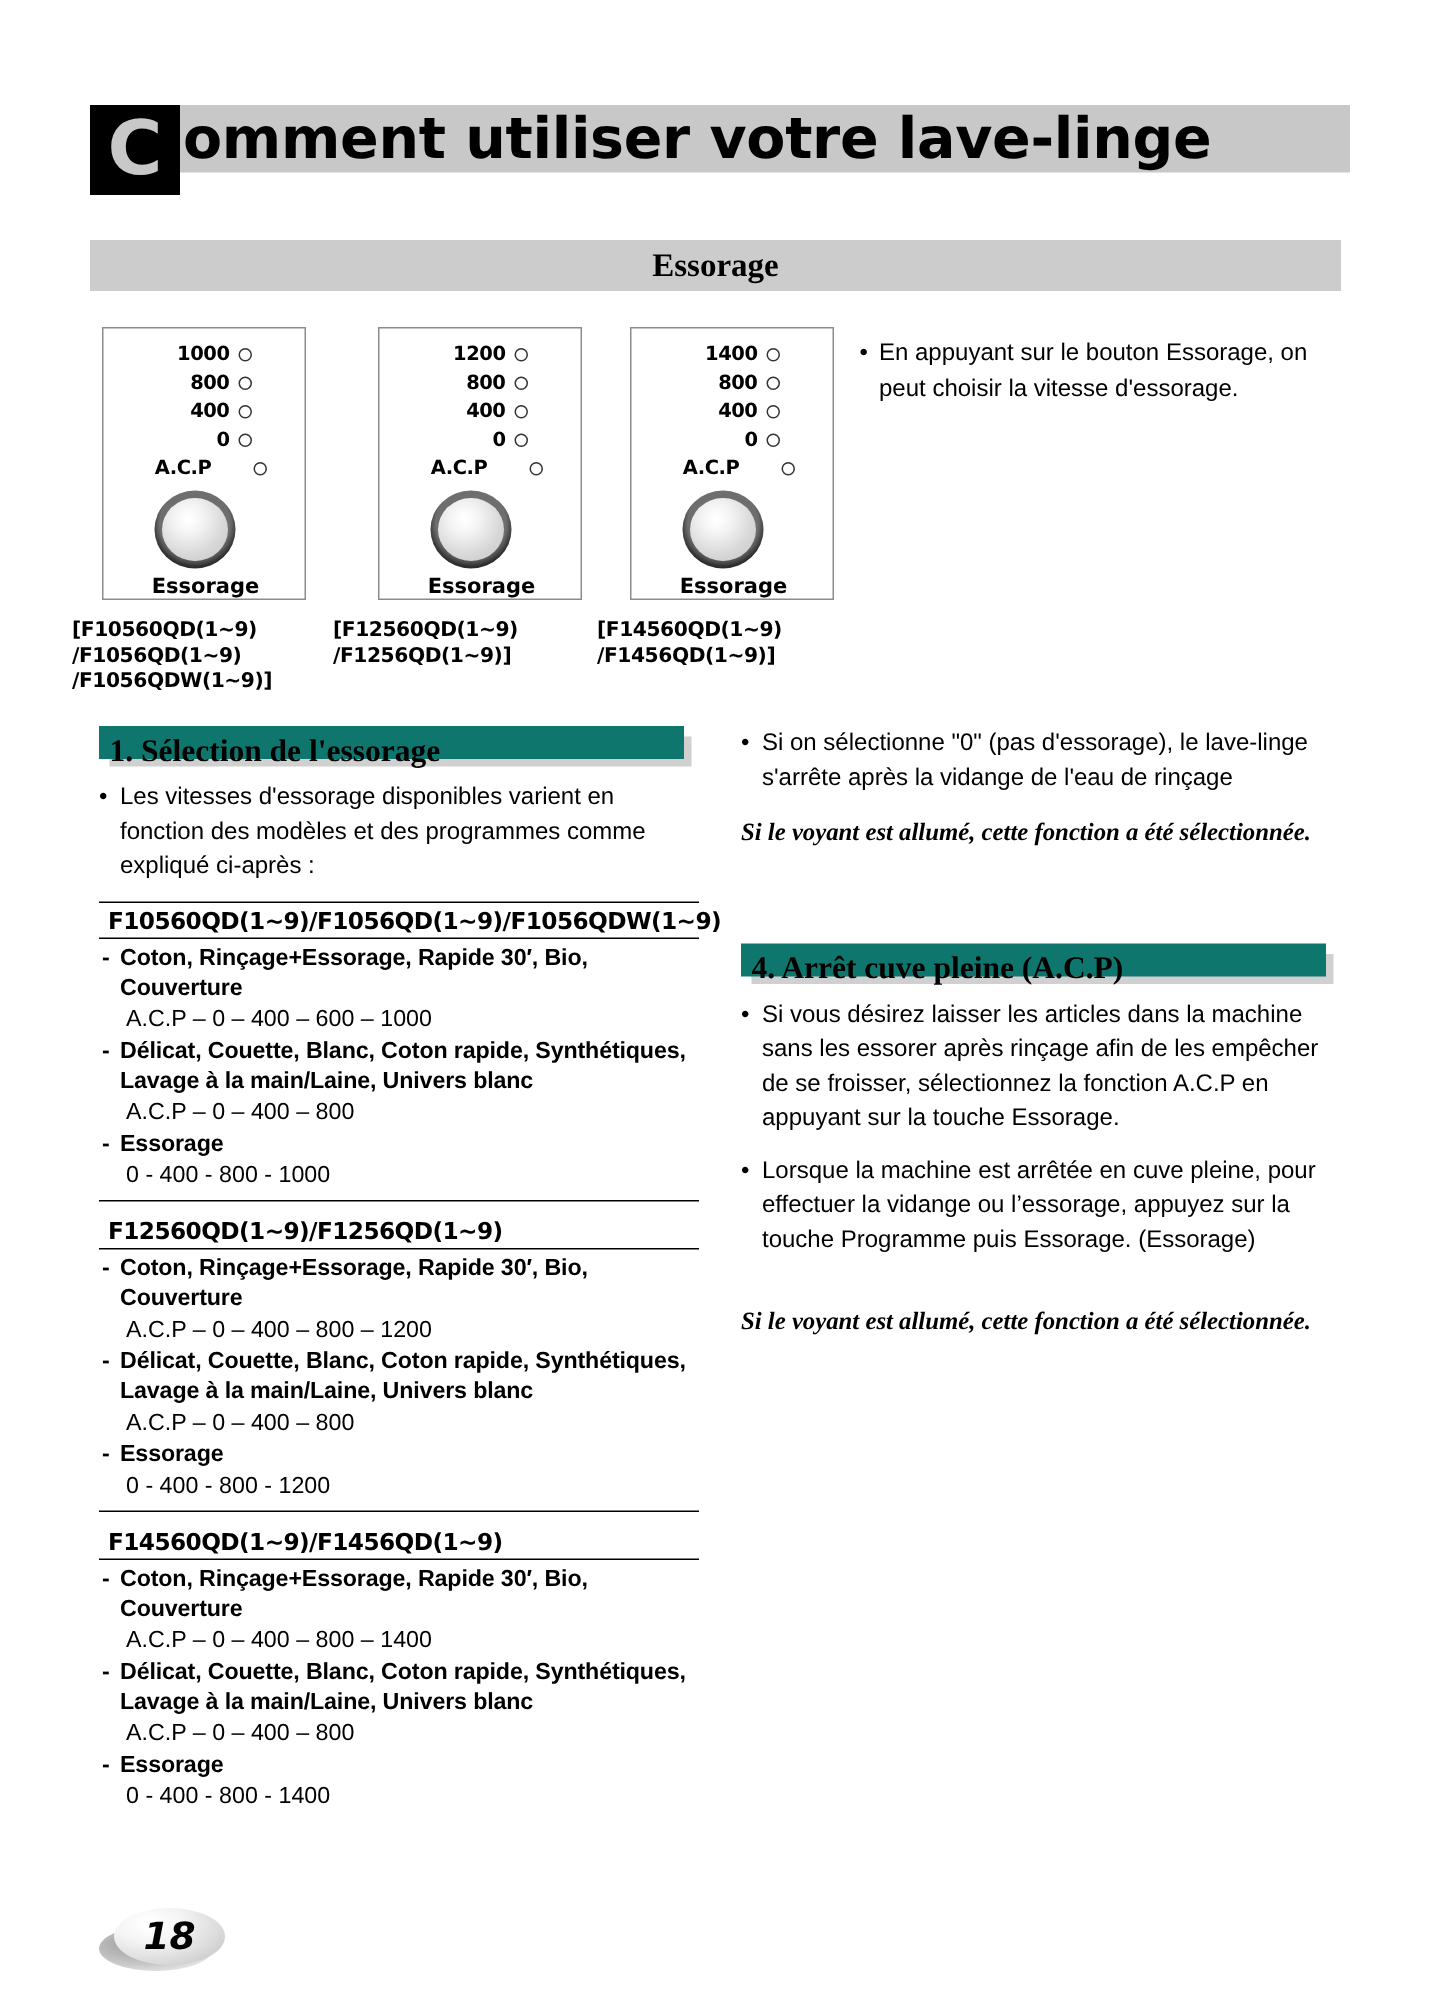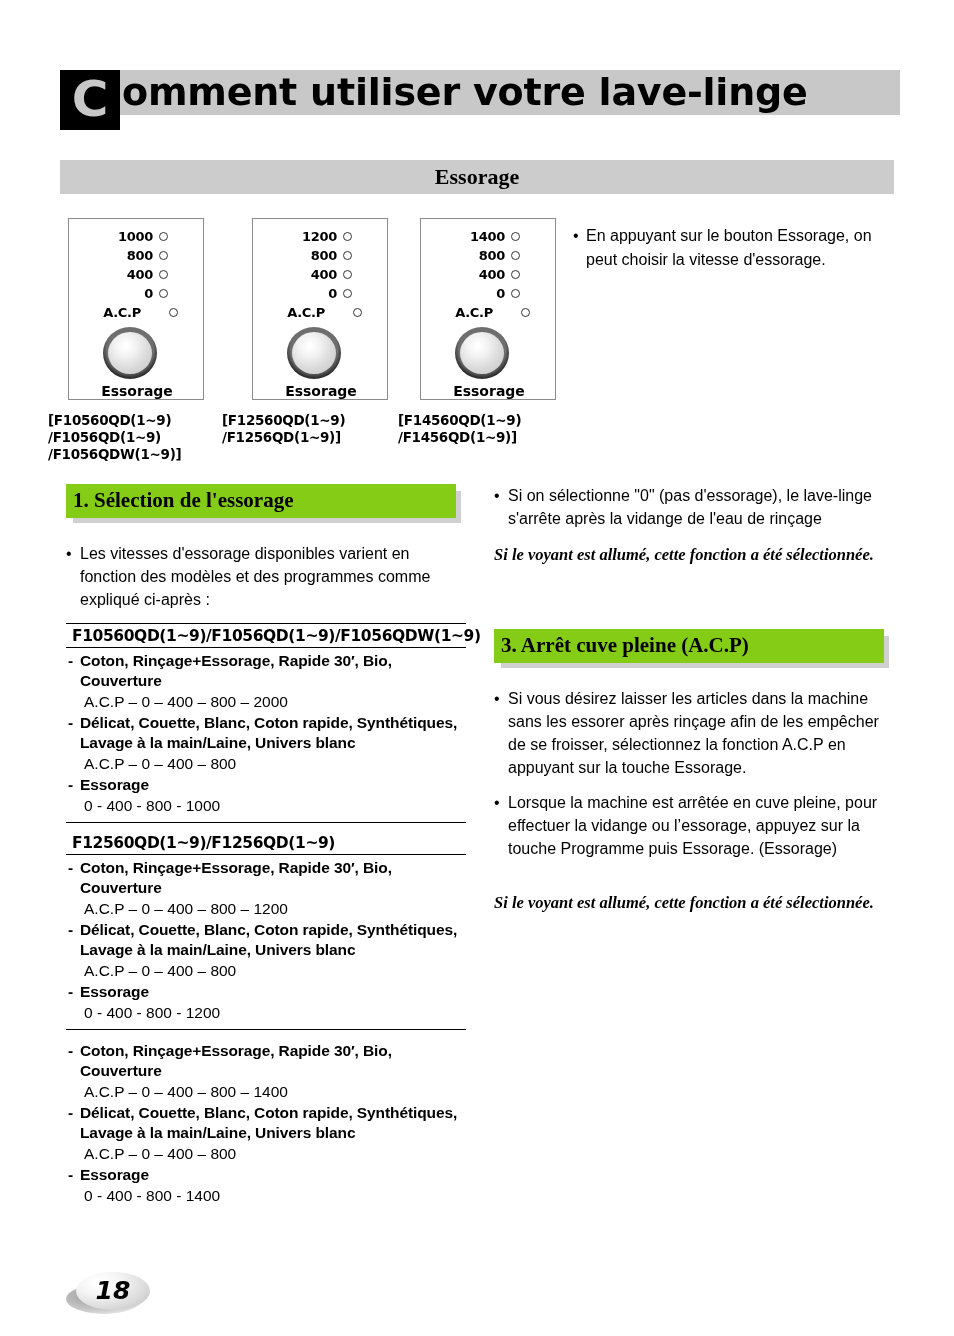--- a/index.html
+++ b/index.html
@@ -209,24 +209,24 @@
     position: absolute;
     left: 494px;
     top: 484px;
     width: 400px;
   }
 
   
   .sec-head {
     position: relative;
     width: 390px;
-    height: 34px;
-    background: #84cc16;
+    height: 22px;
+    background: #0f766e;
     box-shadow: 6px 6px 0 -1px #d0d0d0;
-    margin-bottom: 24px;
+    margin-bottom: 14px;
   }
   .sec-head-text {
     padding-left: 7px;
     line-height: 33px;
     font-size: 21px;
     font-weight: bold;
     font-family: "Liberation Serif", serif;
   }
 
   
@@ -465,21 +465,21 @@
     <span class="mark">•</span>
     <span>Les vitesses d'essorage disponibles varient en fonction des modèles et des programmes comme expliqué ci-après :</span>
   </div>
 
   <div class="spec-block">
     <div class="spec-rule-top"></div>
     <div class="spec-model">F10560QD(1~9)/F1056QD(1~9)/F1056QDW(1~9)</div>
     <div class="spec-items">
       <div class="spec-item">
         <div class="spec-name"><span class="dash">-</span><span>Coton, Rinçage+Essorage, Rapide 30′, Bio, Couverture</span></div>
-        <div class="spec-values">A.C.P – 0 – 400 – 800 – 2000</div>
+        <div class="spec-values">A.C.P – 0 – 400 – 600 – 1000</div>
       </div>
       <div class="spec-item">
         <div class="spec-name"><span class="dash">-</span><span>Délicat, Couette, Blanc, Coton rapide, Synthétiques, Lavage à la main/Laine, Univers blanc</span></div>
         <div class="spec-values">A.C.P – 0 – 400 – 800</div>
       </div>
       <div class="spec-item">
         <div class="spec-name"><span class="dash">-</span><span>Essorage</span></div>
         <div class="spec-values">0 - 400 - 800 - 1000</div>
       </div>
     </div>
@@ -499,20 +499,21 @@
       </div>
       <div class="spec-item">
         <div class="spec-name"><span class="dash">-</span><span>Essorage</span></div>
         <div class="spec-values">0 - 400 - 800 - 1200</div>
       </div>
     </div>
     <div class="spec-rule-bottom"></div>
   </div>
 
   <div class="spec-block">
+    <div class="spec-model">F14560QD(1~9)/F1456QD(1~9)</div>
     <div class="spec-items">
       <div class="spec-item">
         <div class="spec-name"><span class="dash">-</span><span>Coton, Rinçage+Essorage, Rapide 30′, Bio, Couverture</span></div>
         <div class="spec-values">A.C.P – 0 – 400 – 800 – 1400</div>
       </div>
       <div class="spec-item">
         <div class="spec-name"><span class="dash">-</span><span>Délicat, Couette, Blanc, Coton rapide, Synthétiques, Lavage à la main/Laine, Univers blanc</span></div>
         <div class="spec-values">A.C.P – 0 – 400 – 800</div>
       </div>
       <div class="spec-item">
@@ -530,21 +531,21 @@
   <div class="bullet">
     <span class="mark">•</span>
     <span>Si on sélectionne "0" (pas d'essorage), le lave-linge s'arrête après la vidange de l'eau de rinçage</span>
   </div>
 
   <div class="italic-note">Si le voyant est allumé, cette fonction a été sélectionnée.</div>
 
   <div style="height:64px"></div>
 
   <div class="sec-head">
-    <div class="sec-head-text">3. Arrêt cuve pleine (A.C.P)</div>
+    <div class="sec-head-text">4. Arrêt cuve pleine (A.C.P)</div>
   </div>
 
   <div class="bullet">
     <span class="mark">•</span>
     <span>Si vous désirez laisser les articles dans la machine sans les essorer après rinçage afin de les empêcher de se froisser, sélectionnez la fonction A.C.P en appuyant sur la touche Essorage.</span>
   </div>
 
   <div class="bullet">
     <span class="mark">•</span>
     <span>Lorsque la machine est arrêtée en cuve pleine, pour effectuer la vidange ou l’essorage, appuyez sur la touche Programme puis Essorage. (Essorage)</span>

